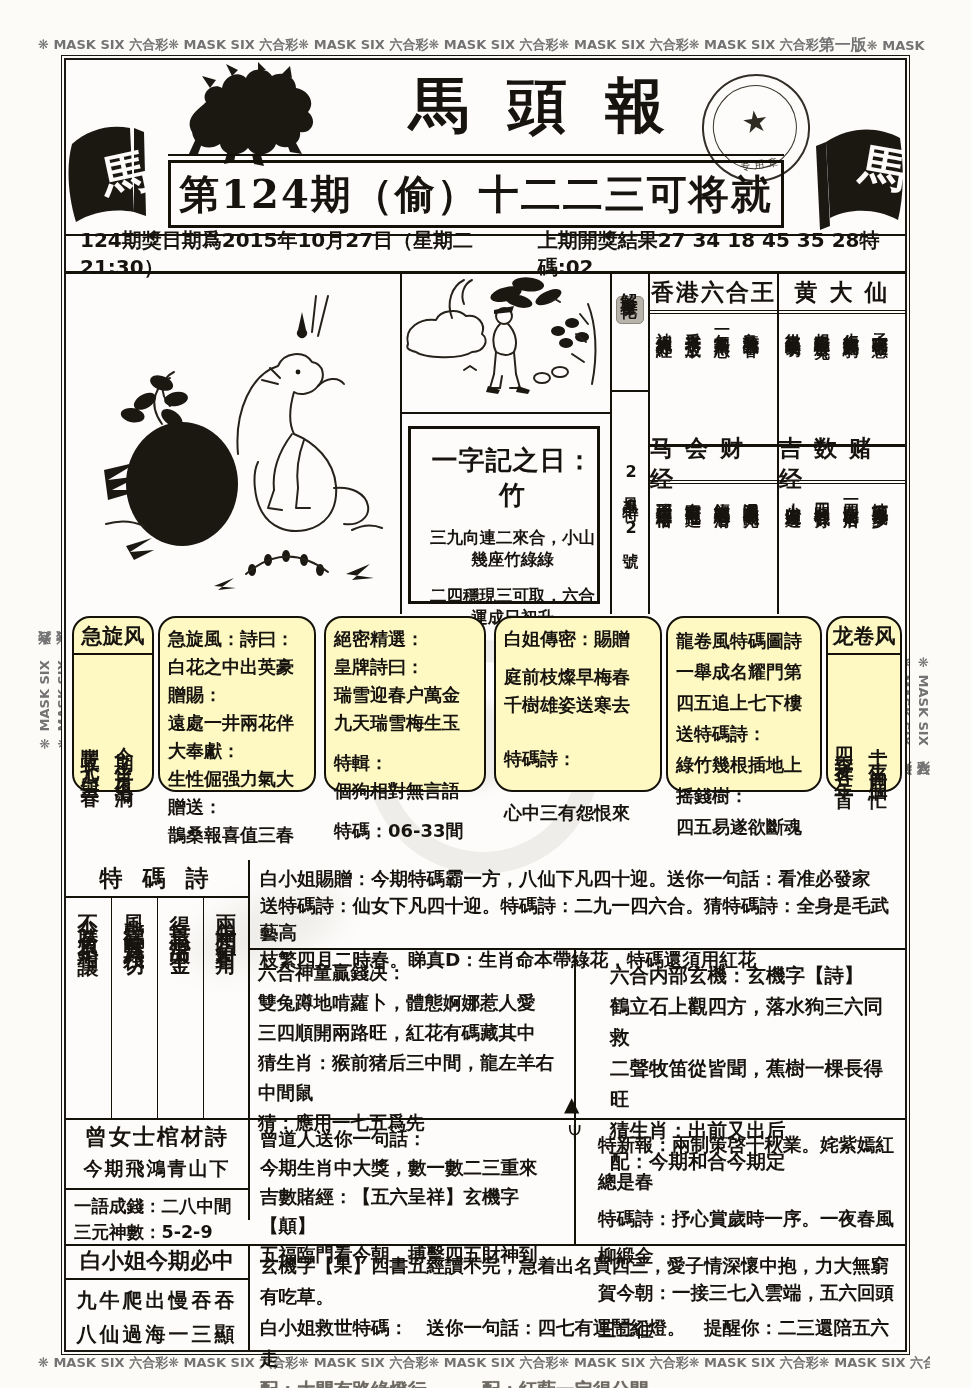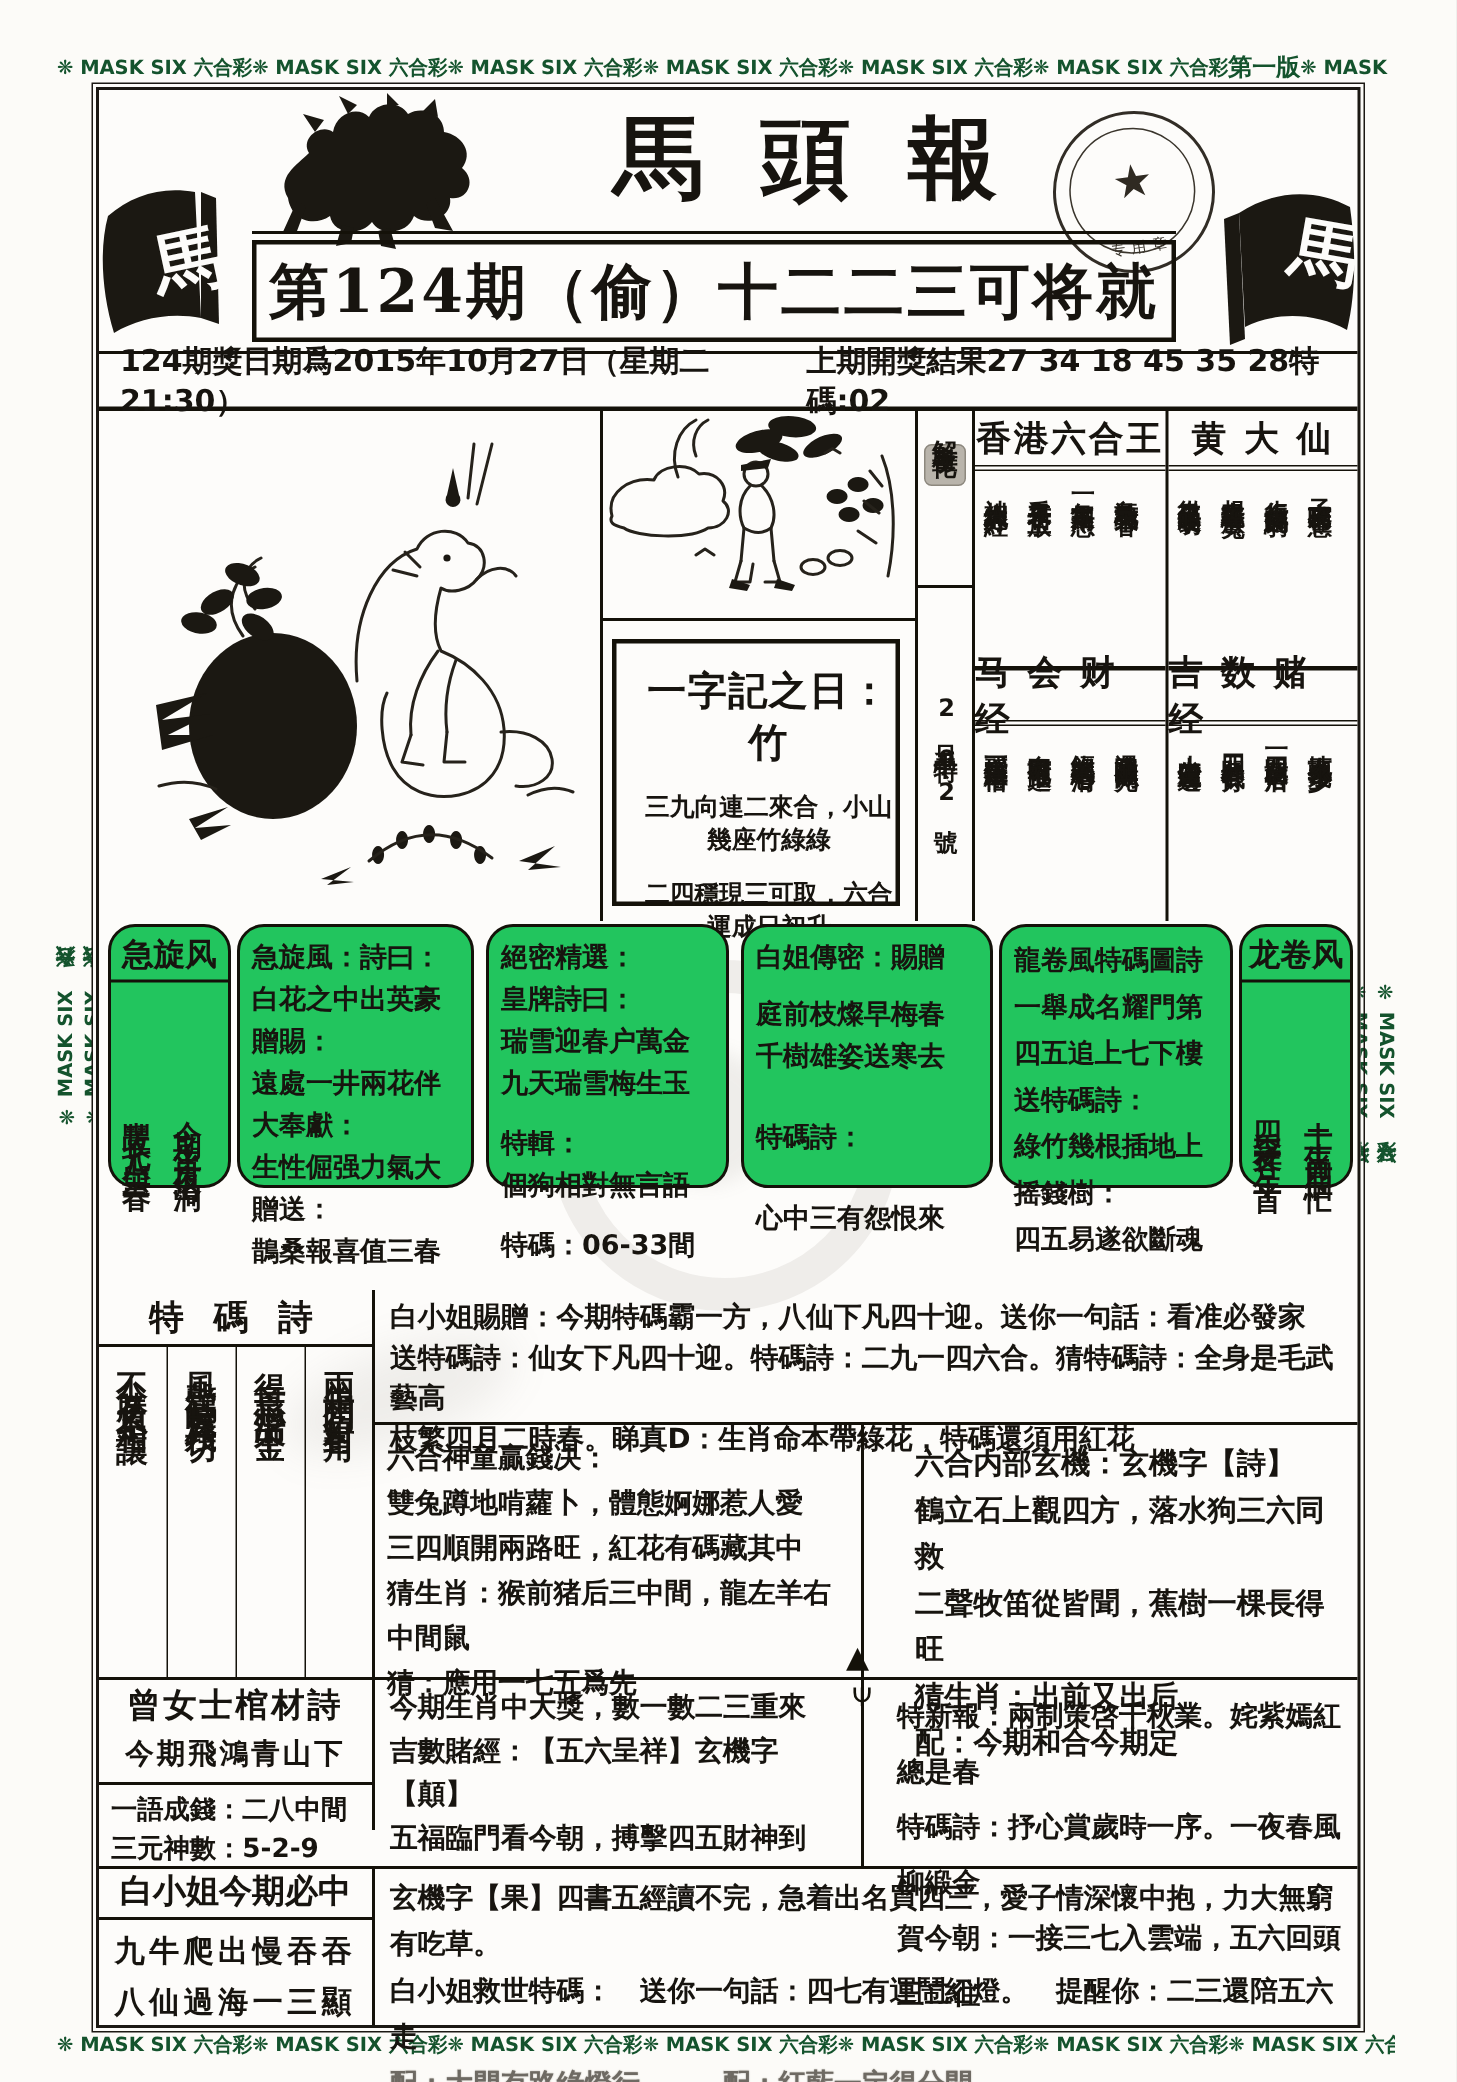--- a/index.html
+++ b/index.html
@@ -2,21 +2,21 @@
 <html><head>
 <meta charset="utf-8">
 <style>
   html,body{margin:0;padding:0;background:#e8e6e2;}
   .page{position:relative;width:971px;height:1388px;background:#fcfbf8;color:#17140f;
         font-family:"DejaVu Sans",sans-serif;overflow:hidden;margin:0 auto;}
   .serif{font-family:"DejaVu Serif","Liberation Serif",serif;}
   .abs{position:absolute;}
   
   .band{position:absolute;display:flex;justify-content:space-between;align-items:center;
-        font-weight:bold;font-size:13px;white-space:nowrap;overflow:hidden;color:#14532d;}
+        font-weight:bold;font-size:13px;white-space:nowrap;overflow:hidden;color:#737373;}
   .band-h{left:38px;width:892px;height:26px;}
   .band-v{top:30px;height:1346px;width:26px;flex-direction:column;
           writing-mode:vertical-rl;text-orientation:mixed;}
   .band-v.left{transform:rotate(180deg);}
   .edition{font-family:"DejaVu Serif",serif;font-size:16px;font-weight:bold;}
   
   .frame{position:absolute;left:64px;top:58px;width:839px;height:1290px;
          border:2px solid #1b1813;outline:1px solid #1b1813;outline-offset:2px;background:#fdfcfa;}
   
   .masthead{position:absolute;left:0;top:0;width:839px;height:174px;}
@@ -61,21 +61,21 @@
   .pcol.c1{left:584px;}
   .pcol.c2{left:711px;width:128px;border-left:2px solid #141109;box-sizing:border-box;}
   .phead{height:40px;display:flex;align-items:center;justify-content:center;font-size:23px;font-weight:900;
          border-bottom:4px double #141109;box-sizing:border-box;letter-spacing:2px;}
   .phead.mid{border-top:3px solid #141109;}
   .pbody{height:130px;padding:6px 2px 0 0;box-sizing:border-box;}
   .vcols{writing-mode:vertical-rl;text-orientation:upright;height:100%;padding-right:6px;}
   .pbody .vcols div{line-height:29px;font-size:16px;font-weight:bold;letter-spacing:1.5px;font-family:"DejaVu Serif",serif;}
   
   .pill{position:absolute;border:2.5px solid #141109;border-radius:18px;box-sizing:border-box;
-        top:556px;height:176px;background:#22c55e;}
+        top:556px;height:176px;background:#fef9c3;}
   .pill .lines{padding:7px 8px;font-size:18px;font-weight:bold;line-height:28px;}
   .pillhead{display:block;text-align:center;font-size:21px;font-weight:900;padding:4px 0 3px;
             border-bottom:2px solid #141109;}
   .pillv{height:186px;padding-top:8px;}
   .pillv .vcols{padding-right:0;text-align:center;}
   .pillv .vcols div{line-height:34px;font-size:19px;font-weight:900;letter-spacing:7px;font-family:"DejaVu Serif",serif;}
   .b4 .lines div:nth-child(2){margin-top:10px;}
   .b4 .lines div:nth-child(4){margin-top:26px;}
   .b4 .lines div:nth-child(5){margin-top:26px;}
   .b3 .lines div:nth-child(5){margin-top:12px;}
@@ -393,20 +393,21 @@
     <div class="hr2"></div>
 
     <div class="zengnv">
       <div class="t serif">曾女士棺材詩</div>
       <div class="l1 serif">今期飛鴻青山下</div>
       <div class="rule"></div>
       <div class="l2">一語成錢：二八中間</div>
       <div class="l2">三元神數：5-2-9</div>
     </div>
     <div class="zengdao">
+      <div>曾道人送你一句話：</div>
       <div>今期生肖中大獎，數一數二三重來</div>
       <div>吉數賭經：【五六呈祥】玄機字【顛】</div>
       <div>五福臨門看今朝，搏擊四五財神到</div>
     </div>
     <div class="texin">
       <div>特新報：兩制策啓千秋業。姹紫嫣紅總是春</div>
       <div>特碼詩：抒心賞歲時一序。一夜春風柳緞金</div>
       <div>賀今朝：一接三七入雲端，五六回頭三二往</div>
     </div>
     <span class="orn" style="left:502px;top:1062px;font-size:17px;">Ψ</span>

